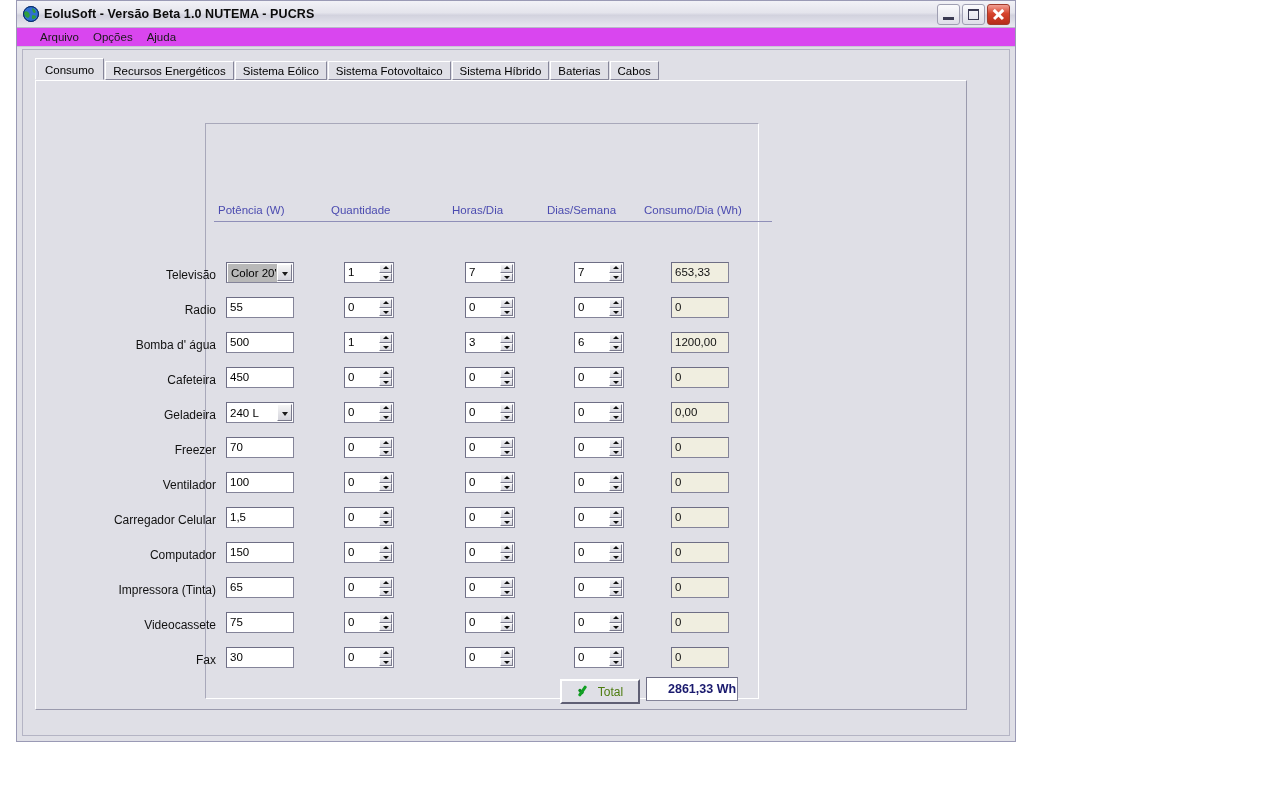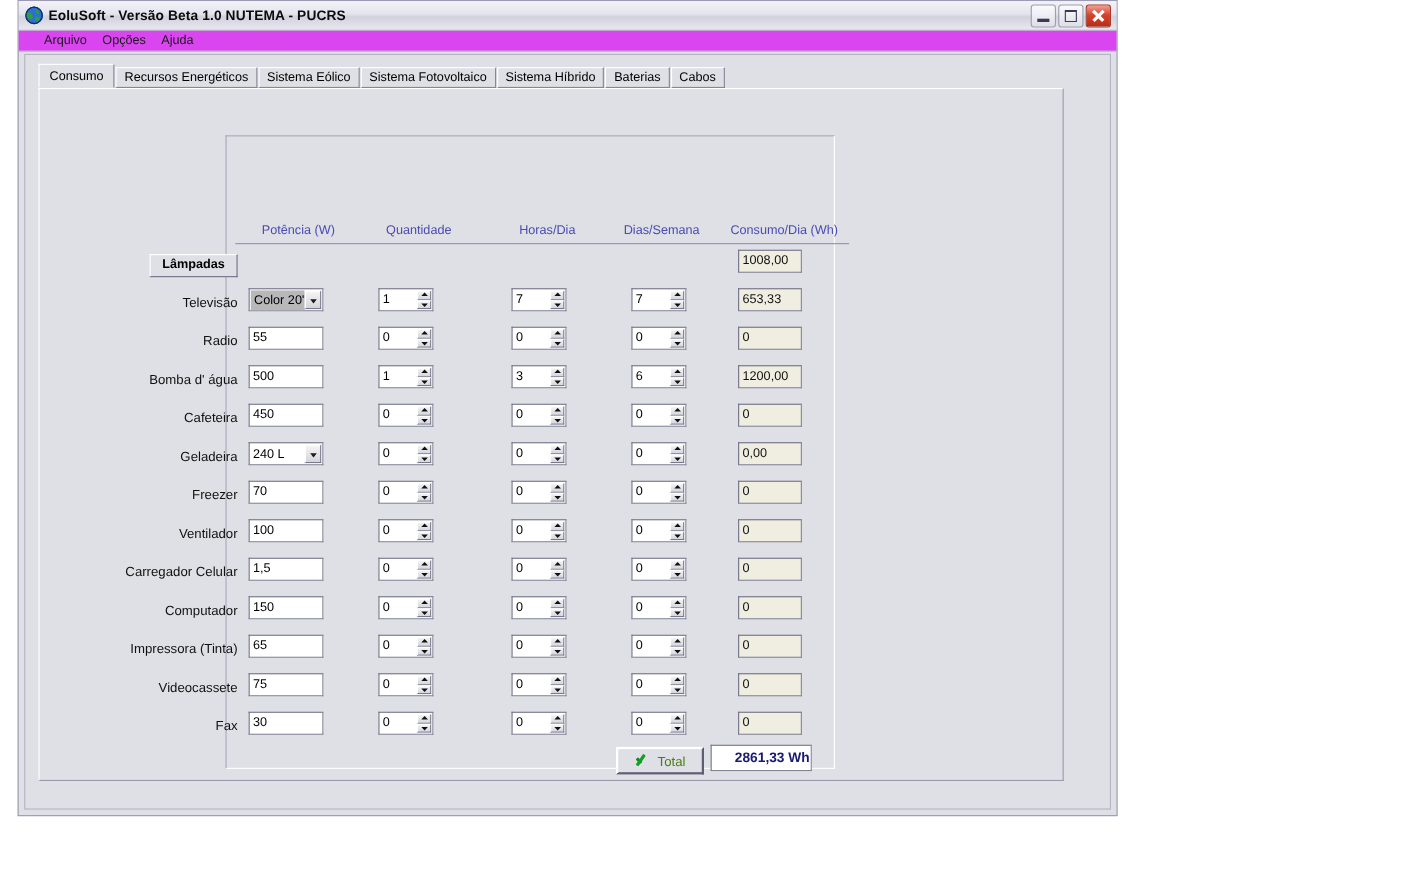--- a/index.html
+++ b/index.html
@@ -45,21 +45,21 @@
     background:#dfdfe6;border:1px solid #ffffff;border-right-color:#9a9aad;border-bottom-color:#9a9aad;
     box-sizing:border-box;}
 
   
   .panel{position:absolute;left:169px;top:42px;width:554px;height:576px;
     border:1px solid #a8a8ba;border-right-color:#ffffff;border-bottom-color:#ffffff;
     box-sizing:border-box;}
 
   
   .headers{position:absolute;left:178px;top:123px;width:560px;height:16px;}
-  .hdr{position:absolute;top:0;color:#4b4bb0;font-size:11.5px;white-space:nowrap;margin-left:20px;}
+  .hdr{position:absolute;top:0;color:#4b4bb0;font-size:11.5px;white-space:nowrap;}
 
   .hline{position:absolute;left:178px;top:140px;width:558px;height:1px;background:#8f8fb8;}
 
   
   .rows{position:absolute;left:0;top:0;width:100%;height:100%;}
   .row{position:absolute;left:0;width:100%;height:30px;}
   .rlabel{position:absolute;left:10px;width:170px;text-align:right;font-size:12px;color:#111;
     line-height:18px;top:4px;white-space:nowrap;}
 
   
@@ -167,24 +167,20 @@
       <div class="headers">
         <span class="hdr" style="left:4px">Potência (W)</span>
         <span class="hdr" style="left:117px">Quantidade</span>
         <span class="hdr" style="left:238px">Horas/Dia</span>
         <span class="hdr" style="left:333px">Dias/Semana</span>
         <span class="hdr" style="left:430px">Consumo/Dia (Wh)</span>
       </div>
       <div class="hline"></div>
 
       <div class="rows" id="rows-host">
-          <div class="row" style="top: 146px;">
-            <div class="lampbtn">Lâmpadas</div>
-            <div class="tfield cons ro">1008,00</div>
-          </div>
           <div class="row" style="top: 181px;">
             <span class="rlabel">Televisão</span>
             <div class="combo sel">
               <span class="ctext">Color 20"</span>
               <span class="carrow"></span>
             </div>
             <div class="spin qty">
               <span class="stext">1</span>
               <span class="sbtns">
                 <span class="sb up"></span>

